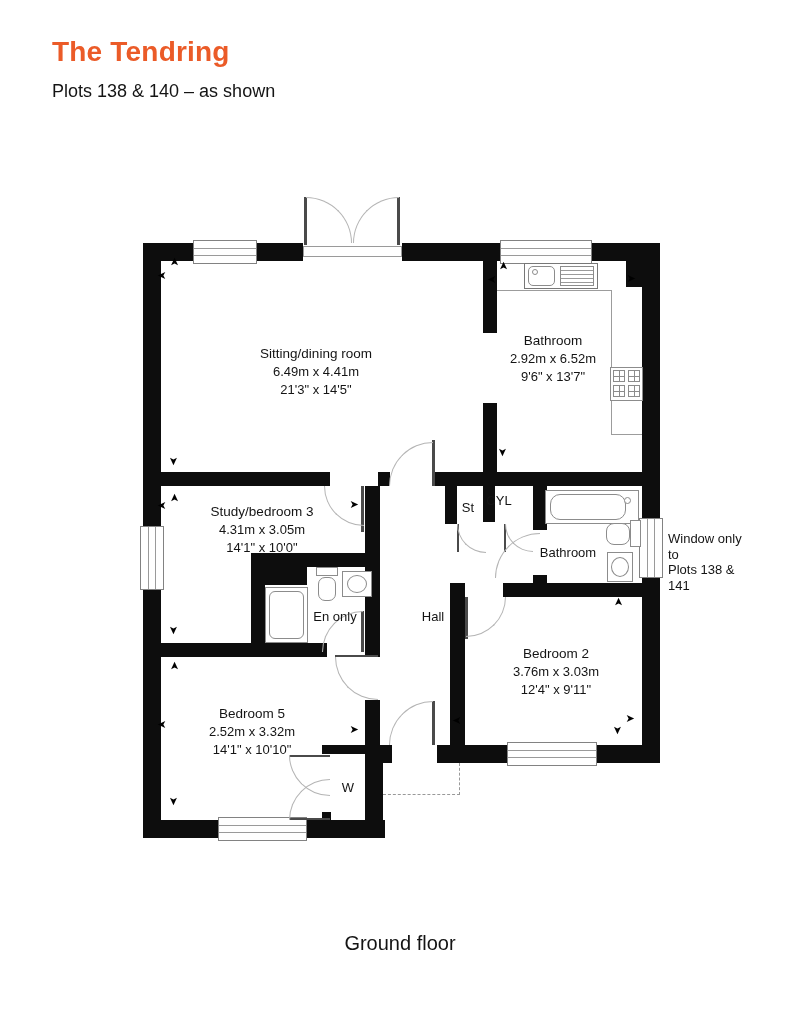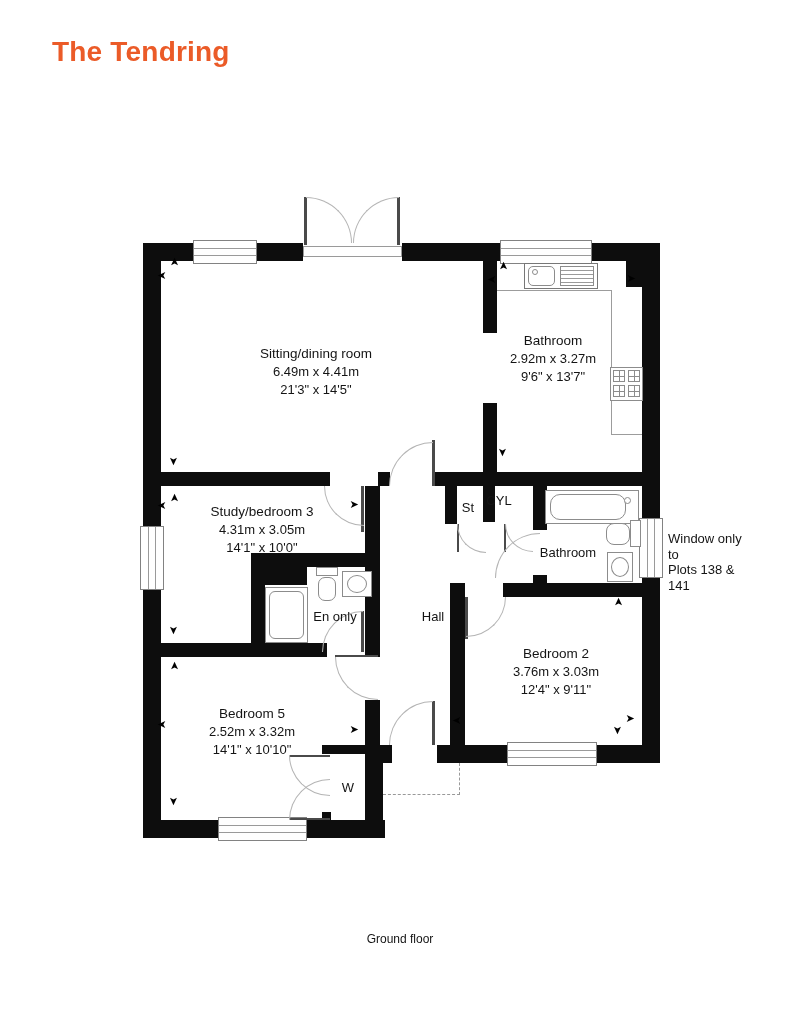--- a/index.html
+++ b/index.html
@@ -31,28 +31,29 @@
   .burner{position:absolute;width:12px;height:12px;border:1px solid #8c8c8c;box-sizing:border-box;
           background:linear-gradient(#8c8c8c,#8c8c8c) 50% 0/1px 100% no-repeat,
                      linear-gradient(#8c8c8c,#8c8c8c) 0 50%/100% 1px no-repeat;}
   .drainer{position:absolute;border:1px solid #8c8c8c;box-sizing:border-box;
            background:repeating-linear-gradient(to bottom,#fff 0 3px,#9a9a9a 3px 4px);}
   .room-label{position:absolute;text-align:center;font-size:13.5px;line-height:18px;color:#141414;}
   .room-label .nm{display:block;}
   .room-label .dims{display:block;font-size:13px;}
   .small-label{position:absolute;font-size:13px;color:#141414;text-align:center;}
   .note{position:absolute;left:668px;top:531px;font-size:13px;line-height:15.5px;color:#141414;}
-  .footer-label{position:absolute;left:0;top:932px;width:800px;text-align:center;font-size:12px;color:#141414;}
+  .footer-label{position:absolute;left:0;top:932px;width:800px;text-align:center;font-size:20px;color:#141414;}
 </style>
 </head>
 <body>
 
 <div class="page">
 
   <div class="title">The Tendring</div>
+  <div class="sub" style="top:81px">Plots 138 &amp; 140 – as shown</div>
 
   <div>
 
     <div class="wall" style="left:143px;top:243px;width:50px;height:18px"></div>
     <div class="wall" style="left:257px;top:243px;width:46px;height:18px"></div>
     <div class="wall" style="left:402px;top:243px;width:98px;height:18px"></div>
     <div class="wall" style="left:592px;top:243px;width:68px;height:18px"></div>
     <div class="wall" style="left:143px;top:243px;width:18px;height:283px"></div>
     <div class="wall" style="left:143px;top:590px;width:18px;height:248px"></div>
     <div class="wall" style="left:642px;top:243px;width:18px;height:275px"></div>
@@ -189,21 +190,21 @@
     <span class="arrow rR" style="left:624px;top:712px">➤</span>
     <span class="arrow rD" style="left:612px;top:724px">➤</span>
 
     <div class="room-label" style="left:226px;top:345px;width:180px">
       <span class="nm">Sitting/dining room</span>
       <span class="dims">6.49m x 4.41m</span>
       <span class="dims">21'3" x 14'5"</span>
     </div>
     <div class="room-label" style="left:463px;top:332px;width:180px">
       <span class="nm">Bathroom</span>
-      <span class="dims">2.92m x 3.27m</span>
+      <span class="dims">2.92m x 6.52m</span>
       <span class="dims">9'6" x 13'7"</span>
     </div>
     <div class="room-label" style="left:172px;top:503px;width:180px">
       <span class="nm">Study/bedroom 3</span>
       <span class="dims">4.31m x 3.05m</span>
       <span class="dims">14'1" x 10'0"</span>
     </div>
     <div class="room-label" style="left:162px;top:705px;width:180px">
       <span class="nm">Bedroom 5</span>
       <span class="dims">2.52m x 3.32m</span>

